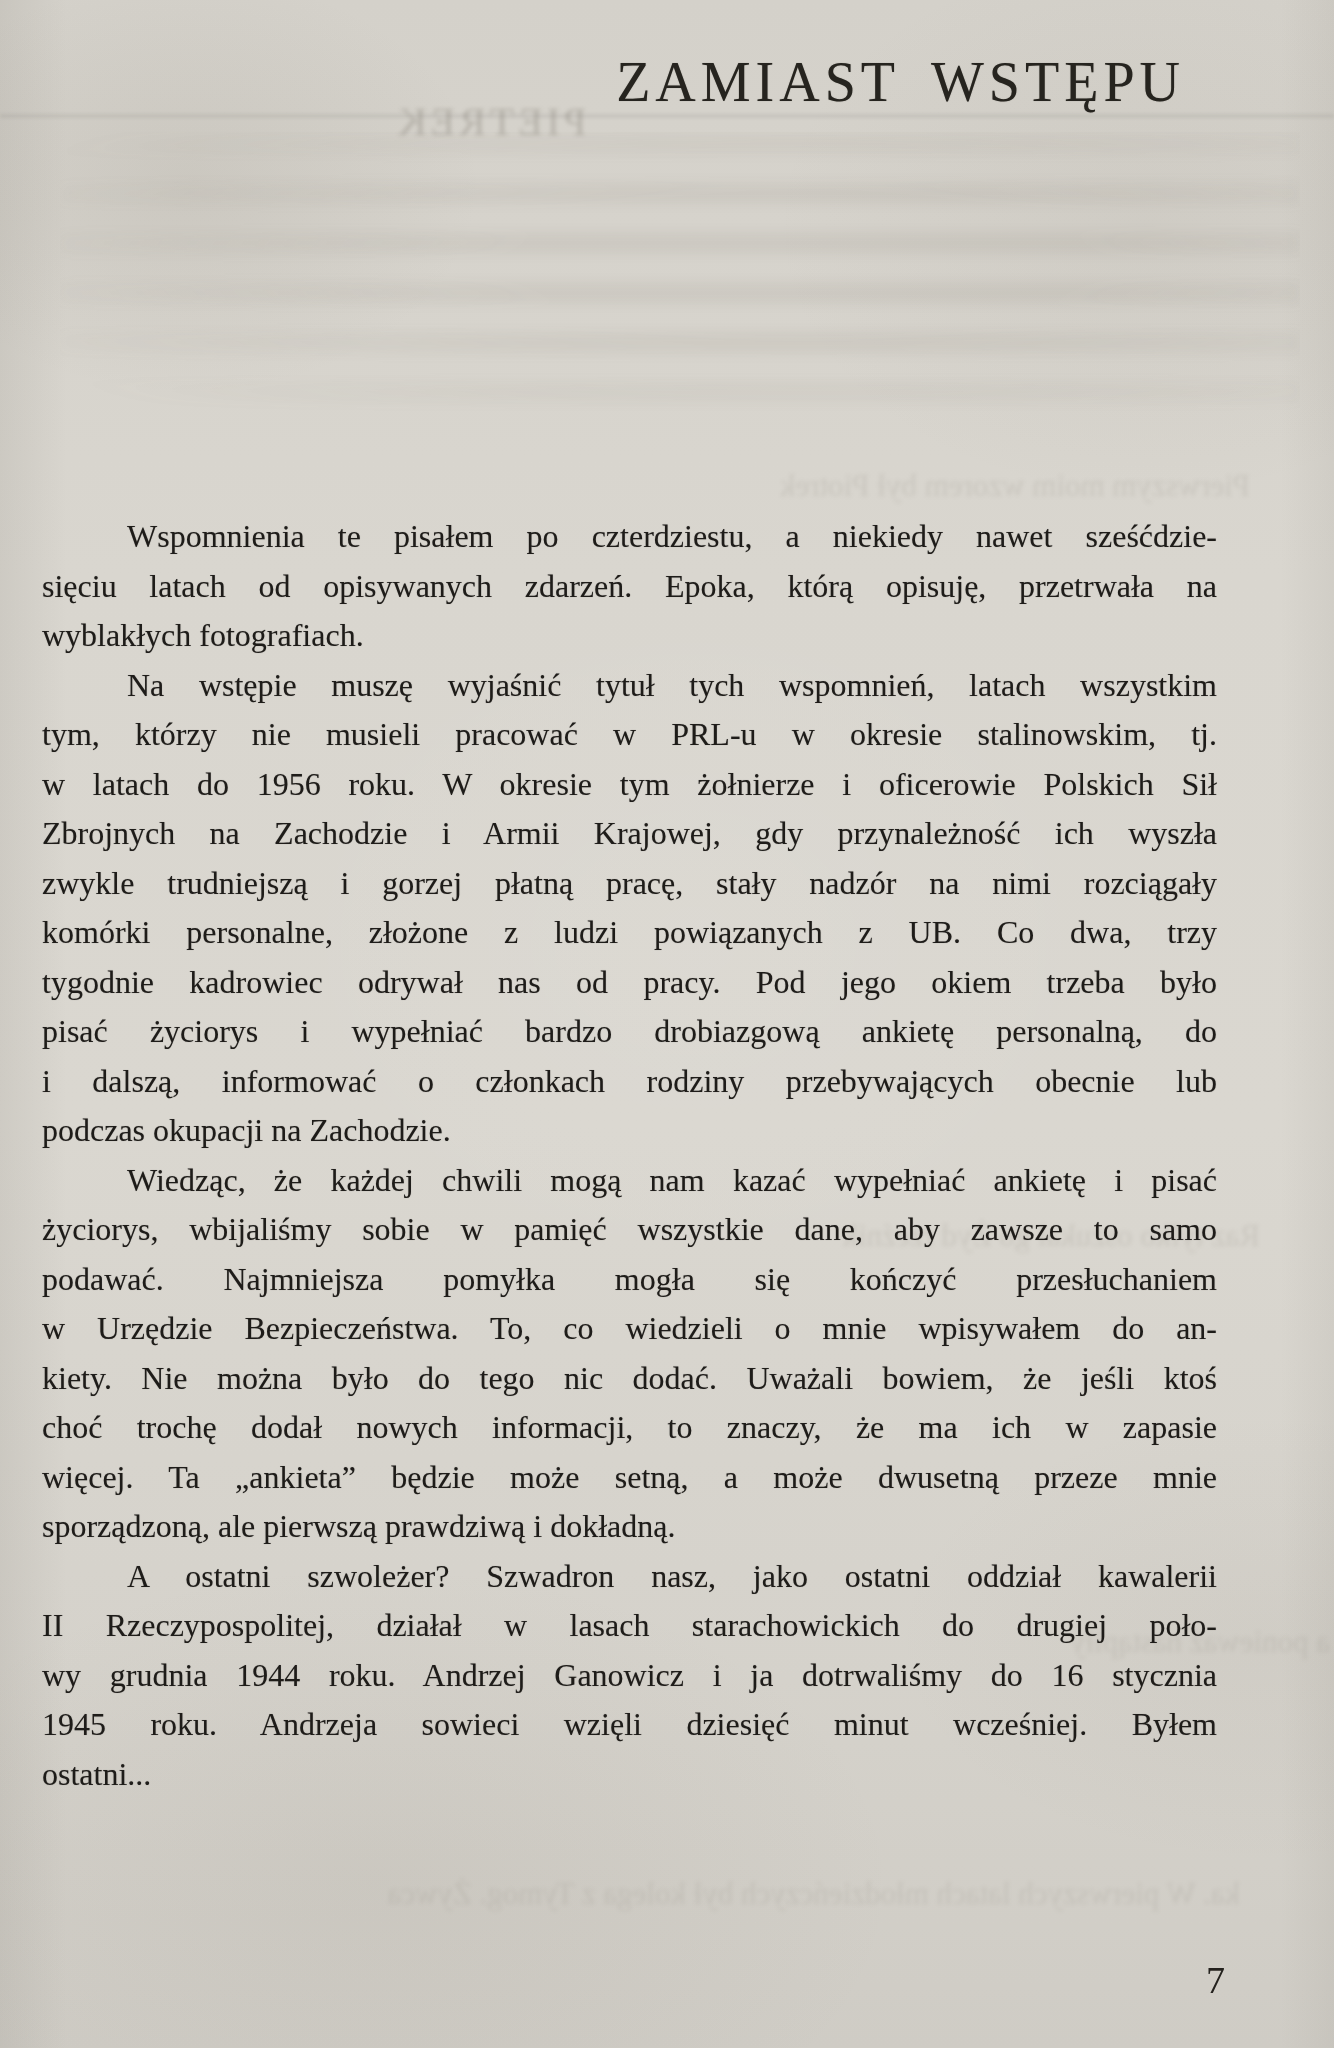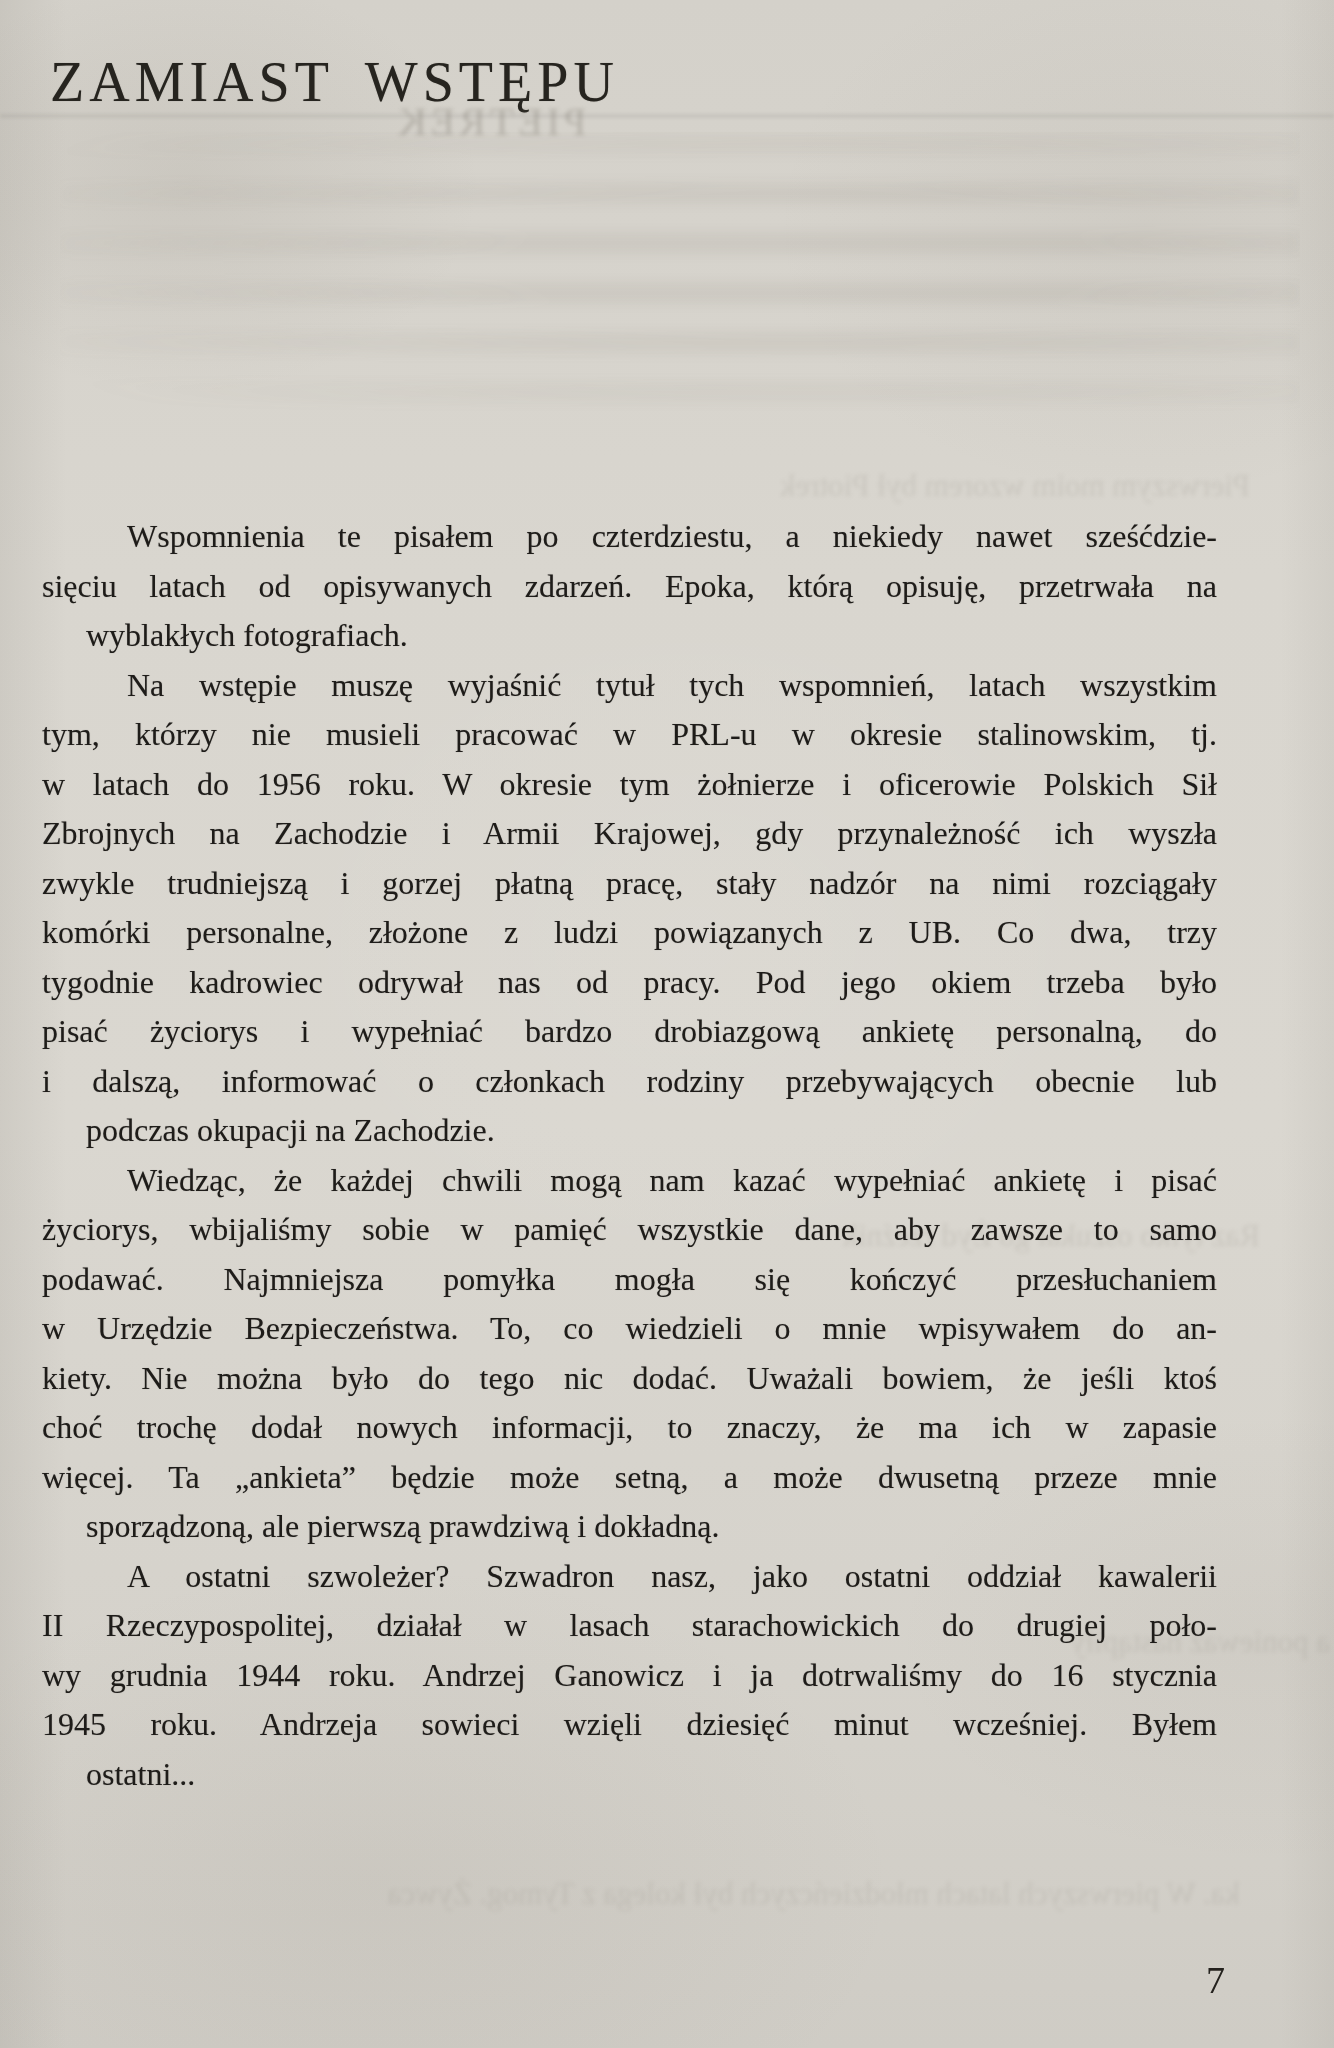--- a/index.html
+++ b/index.html
@@ -21,21 +21,21 @@
   
   .crease{
     position:absolute;left:0;top:114px;width:1334px;height:4px;
     background:rgba(90,85,78,0.10);
     filter:blur(1.5px);
   }
   
   .title{
     position:absolute;left:50px;top:50px;width:1175px;
     padding-right:40px;box-sizing:border-box;
-    text-align:left;
+    text-align:right;
     font-size:56px;letter-spacing:5px;word-spacing:14px;
     color:#26241f;
     text-shadow:0 0 1px rgba(40,36,30,0.35);
   }
   
   .ghost{
     position:absolute;
     transform:scaleX(-1);
     color:#6d675c;
     filter:blur(2px);
@@ -61,21 +61,21 @@
   }
   
   .body{
     position:absolute;left:42px;top:512px;width:1175px;
     font-size:32px;line-height:49.5px;
     color:#1e1c19;
     text-shadow:0 0 1px rgba(30,28,25,0.30);
   }
   .line{text-align:justify;text-align-last:justify;}
   .line.first{text-indent:85px;}
-  .line.plast{text-align-last:left;margin-left:44px;}
+  .line.plast{text-align-last:left;}
   
   .pageno{
     position:absolute;left:50px;top:1958px;width:1175px;
     text-align:right;font-size:38px;color:#24221e;
   }
 </style>
 </head>
 <body>
 
 <div class="page">

